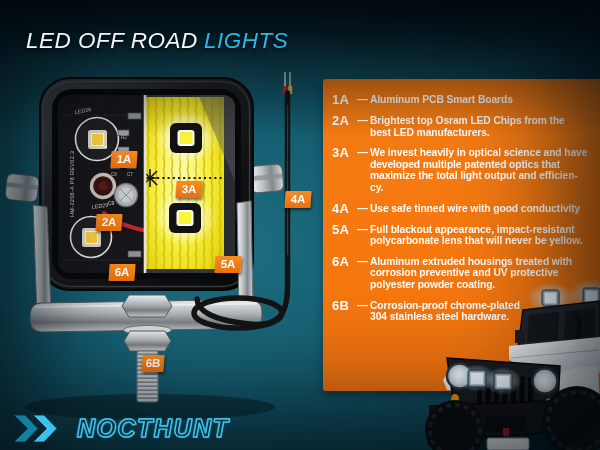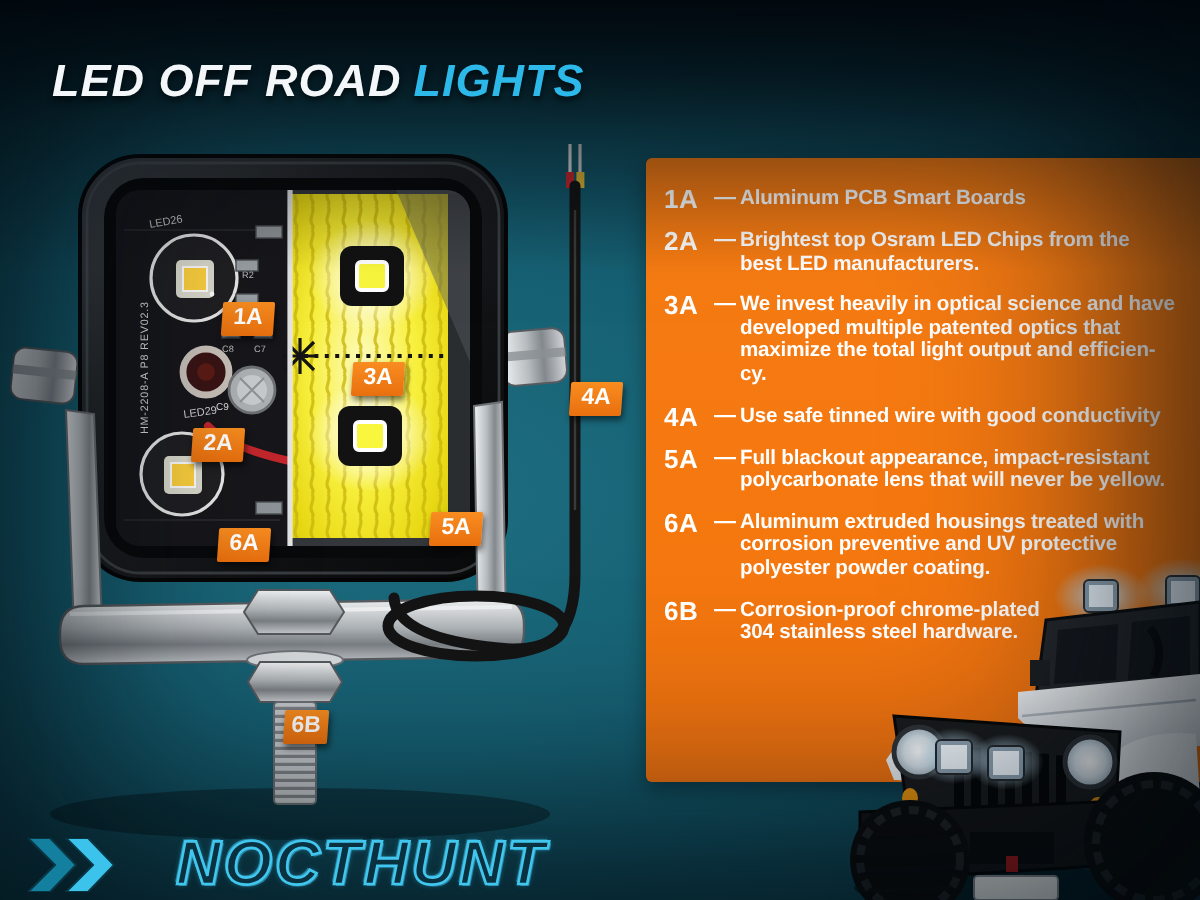--- a/index.html
+++ b/index.html
@@ -9,21 +9,21 @@
     background:radial-gradient(115% 95% at 36% 55%, #1d6e80 0%, #166073 28%, #0f4656 54%, #0a2e3c 76%, #071f2a 100%);
   }
   .stage::before{content:"";position:absolute;inset:0;
     background:linear-gradient(180deg, rgba(2,7,12,.92) 0%, rgba(2,7,12,.35) 14%, rgba(2,7,12,0) 30%);
     pointer-events:none;z-index:3;}
   .stage::after{content:"";position:absolute;inset:0;
     box-shadow:inset 0 0 110px 30px rgba(1,8,14,.75);pointer-events:none;z-index:6;}
 
   
   .title{position:absolute;left:26px;top:28px;z-index:7;margin:0;
-    font-size:22.5px;font-weight:bold;font-style:italic;letter-spacing:.5px;
+    font-size:22.5px;font-weight:normal;font-style:italic;letter-spacing:.5px;
     color:#f4f7f9;white-space:nowrap;text-shadow:0 2px 3px rgba(0,0,0,.6);text-align:right;}
   .title .accent{color:#2cb9ea;margin-left:6px;}
 
   
   .panel{position:absolute;left:323px;top:79px;width:277px;height:312px;z-index:1;
     background:linear-gradient(180deg,#f67c14 0%,#f5780f 60%,#ef7210 100%);
     border-radius:3px 0 0 3px;box-shadow:0 4px 10px rgba(0,0,0,.35);
     padding:15px 10px 0 9px;box-sizing:border-box;color:#fff;}
   .feat{display:flex;align-items:flex-start;margin-bottom:9px;}
   .fid{flex:0 0 25px;font-size:13px;font-weight:bold;letter-spacing:.3px;line-height:12px;}
@@ -35,21 +35,21 @@
   .tag{position:absolute;z-index:4;width:26px;height:17px;line-height:17px;text-align:center;
     background:linear-gradient(180deg,#f88d20,#e96f0e);color:#fff;font-size:11.5px;font-weight:bold;
     transform:skewX(-4deg);box-shadow:1px 2px 3px rgba(0,0,0,.55);border-radius:1px;}
   .tag.small{width:22px;}
 
   .product-svg{position:absolute;left:0;top:55px;width:340px;height:395px;z-index:2;}
   .jeep-svg{position:absolute;left:425px;top:278px;width:175px;height:172px;z-index:2;}
 
   
   .logo{position:absolute;left:14px;top:414px;z-index:7;display:flex;align-items:center;}
-  .brand-text{margin-left:24px;font-size:31px;font-weight:bold;font-style:italic;letter-spacing:1.5px;
+  .brand-text{margin-left:13px;font-size:25px;font-weight:bold;font-style:italic;letter-spacing:1.5px;
     color:#0a3140;-webkit-text-stroke:1.3px #41c6ee;
     text-shadow:0 0 1px #2fb4dd,0 0 3px rgba(63,194,236,.55),1px 1px 0 rgba(63,194,236,.5),-1px -1px 0 rgba(63,194,236,.5);}
 </style>
 </head>
 <body>
 
 <div class="stage">
 
   <h1 class="title"><span>LED OFF ROAD</span><span class="accent">LIGHTS</span></h1>
 

